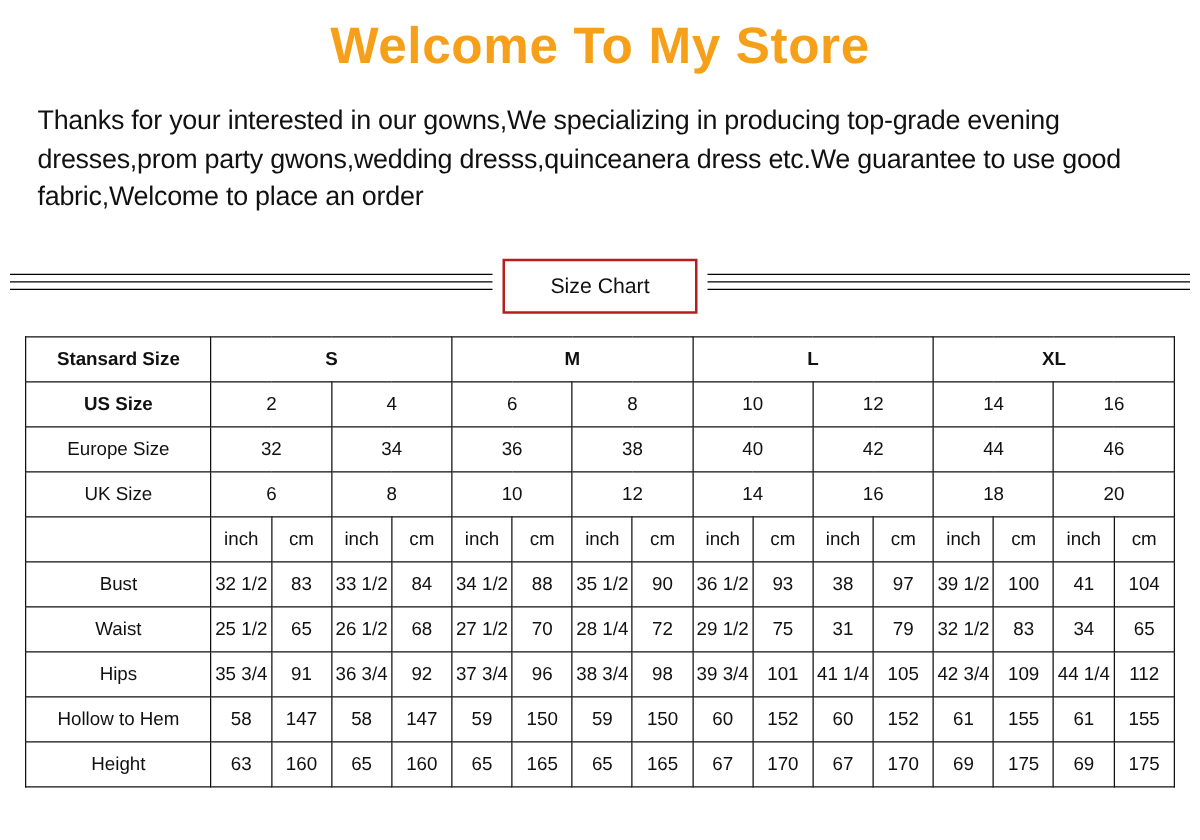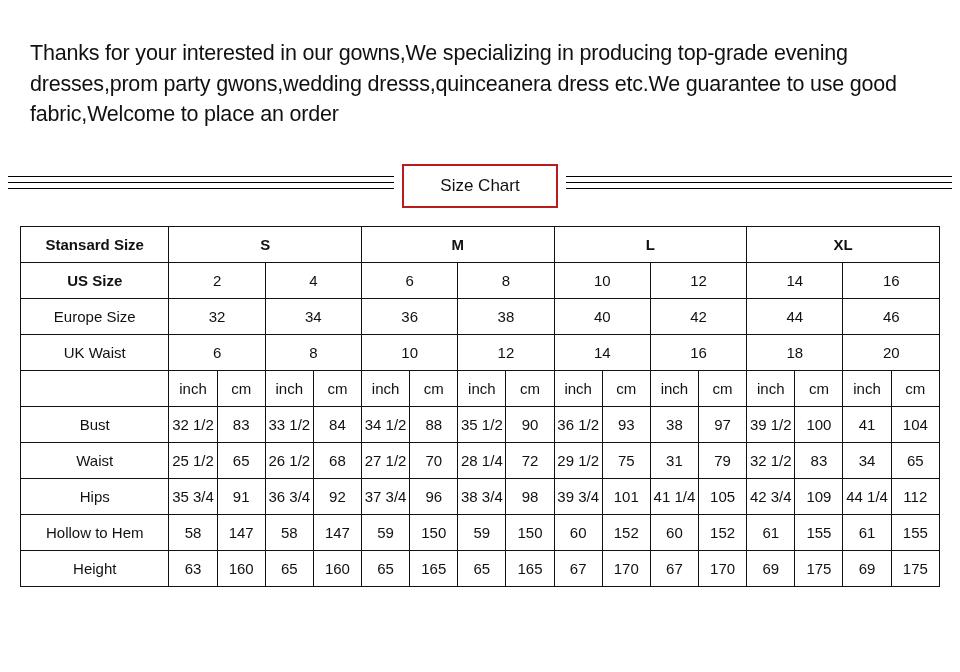--- a/index.html
+++ b/index.html
@@ -23,21 +23,21 @@
   .title {
     text-align: center;
     font-size: 41px;
     font-weight: bold;
     color: #F6A01A;
     letter-spacing: 0.5px;
     margin: 14px 0 0 0;
     line-height: 1.1;
   }
   .intro {
-    margin: 38px 30px 0 30px;
+    margin: 22px 30px 0 30px;
     font-size: 21.5px;
     line-height: 1.42;
     color: #111111;
     letter-spacing: -0.2px;
   }
 
   
   .divider {
     position: relative;
     margin: 34px 8px 0 8px;
@@ -110,20 +110,21 @@
     font-size: 14px;
     height: 30px;
   }
   td.blank { border: 1px solid #111; }
 </style>
 </head>
 <body>
 
 <div class="page">
 
+  <div class="title">Welcome To My Store</div>
 
   <div class="intro">Thanks for your interested in our gowns,We specializing in producing top-grade evening dresses,prom party gwons,wedding dresss,quinceanera dress etc.We guarantee to use good fabric,Welcome to place an order</div>
 
   <div class="divider">
     <div class="rule-group left">
       <div class="ln a"></div>
         <div class="ln b"></div>
         <div class="ln c"></div>
     </div>
     <div class="rule-group right">
@@ -182,21 +183,21 @@
           <td colspan="2">34</td>
           <td colspan="2">36</td>
           <td colspan="2">38</td>
           <td colspan="2">40</td>
           <td colspan="2">42</td>
           <td colspan="2">44</td>
           <td colspan="2">46</td>
         </tr>
 
         <tr>
-          <td class="label">UK Waist</td>
+          <td class="label">UK Size</td>
           <td colspan="2">6</td>
           <td colspan="2">8</td>
           <td colspan="2">10</td>
           <td colspan="2">12</td>
           <td colspan="2">14</td>
           <td colspan="2">16</td>
           <td colspan="2">18</td>
           <td colspan="2">20</td>
         </tr>
 

